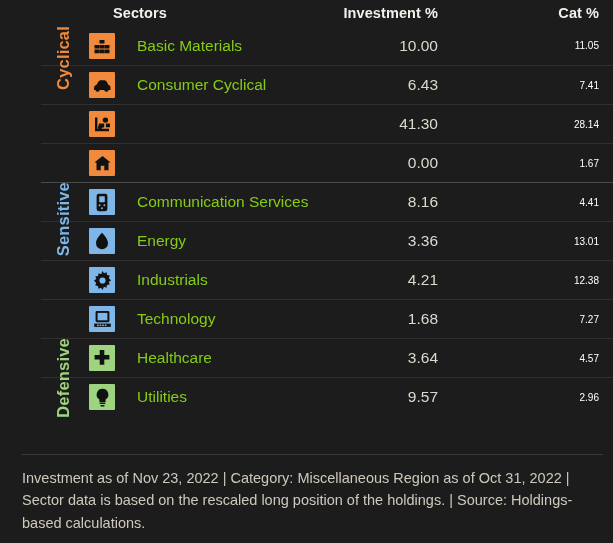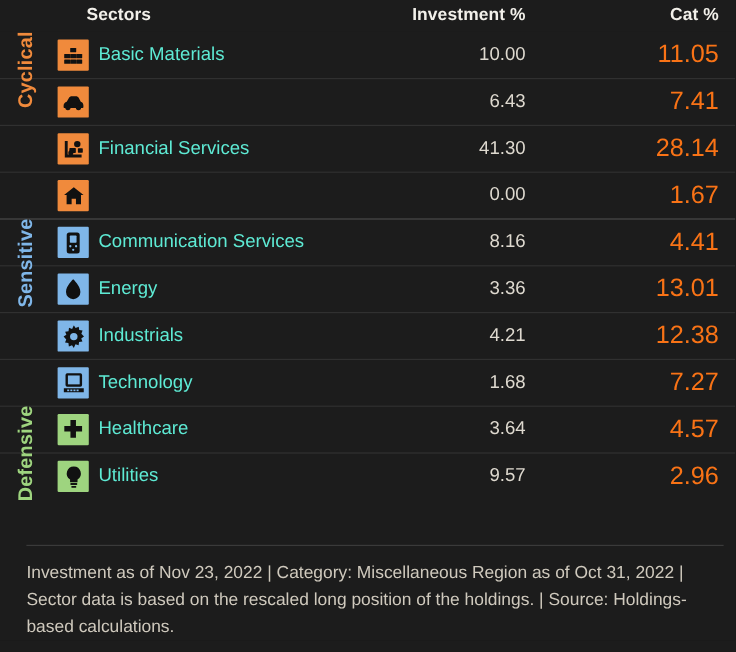--- a/index.html
+++ b/index.html
@@ -12,20 +12,21 @@
     font-family: "Liberation Sans", sans-serif;
     -webkit-font-smoothing: antialiased;
   }
   #app {
     position: relative;
     width: 613px;
     height: 534px;
     background: #1c1c1c;
     overflow: hidden;
     box-sizing: border-box;
+    padding-left: 41px;
   }
 
   
   .thead {
     position: relative;
     height: 26px;
     display: flex;
     align-items: center;
     background: #1c1c1c;
   }
@@ -80,37 +81,37 @@
     height: 26px;
     border-radius: 1px;
     display: flex;
     align-items: center;
     justify-content: center;
   }
   .cell-icon svg { display: block; }
 
   .cell-name {
     position: absolute;
-    left: 82px;
+    left: 96px;
     font-size: 15.5px;
-    color: #5eead4;
+    color: #84cc16;
     white-space: nowrap;
   }
   .cell-inv {
     position: absolute;
     right: 175px;
     font-size: 15.5px;
     color: #ded9cf;
     text-align: right;
   }
   .cell-cat {
     position: absolute;
     right: 14px;
-    font-size: 21px;
-    color: #f97316;
+    font-size: 10px;
+    color: #ffffff;
     text-align: left;
   }
 
   
   .grouplabel {
     position: absolute;
     left: 0;
     width: 44px;
     display: flex;
     align-items: flex-start;
@@ -172,34 +173,34 @@
         <div class="cell-cat">11.05</div>
       </div>
       <div class="row row-1">
         <div class="cell-icon" style="background: rgb(240, 138, 60);">
           <svg width="20" height="20" viewBox="0 0 20 20" fill="#111111">
             <path d="M2 13.2c0-2 1.1-3.1 2.6-3.5l1.7-2.9C6.9 5.7 7.8 5.2 9 5.2h3c1.3 0 2.2.5 2.8 1.6l1.5 2.9c1.4.4 2.2 1.5 2.2 3.3v1.4c0 .4-.3.7-.7.7H2.7c-.4 0-.7-.3-.7-.7z"></path>
             <circle cx="5.6" cy="14.6" r="2.2"></circle>
             <circle cx="14.4" cy="14.6" r="2.2"></circle>
           </svg>
         </div>
+        <div class="cell-name">Consumer Cyclical</div>
         <div class="cell-inv">6.43</div>
         <div class="cell-cat">7.41</div>
       </div>
       <div class="row row-2">
         <div class="cell-icon" style="background: rgb(240, 138, 60);">
           <svg width="19" height="19" viewBox="0 0 19 19" fill="#111111">
             <path d="M2 2.6h2.4v11.2H16v2.4H2z"></path>
             <rect x="5.8" y="8.4" width="5.4" height="4" rx=".6"></rect>
             <circle cx="12.4" cy="5.1" r="2.7"></circle>
             <circle cx="7" cy="12.4" r="2.1"></circle>
             <rect x="12.9" y="8.6" width="4.1" height="3.6" rx=".5"></rect>
           </svg>
         </div>
-        <div class="cell-name">Financial Services</div>
         <div class="cell-inv">41.30</div>
         <div class="cell-cat">28.14</div>
       </div>
       <div class="row row-3">
         <div class="cell-icon" style="background: rgb(240, 138, 60);">
           <svg width="19" height="18" viewBox="0 0 19 18" fill="#111111">
             <path d="M9.5 2 1.4 8.6h2.1v7.6h4.2v-4.5h3.6v4.5h4.2V8.6h2.1z"></path>
           </svg>
         </div>
         <div class="cell-inv">0.00</div>

